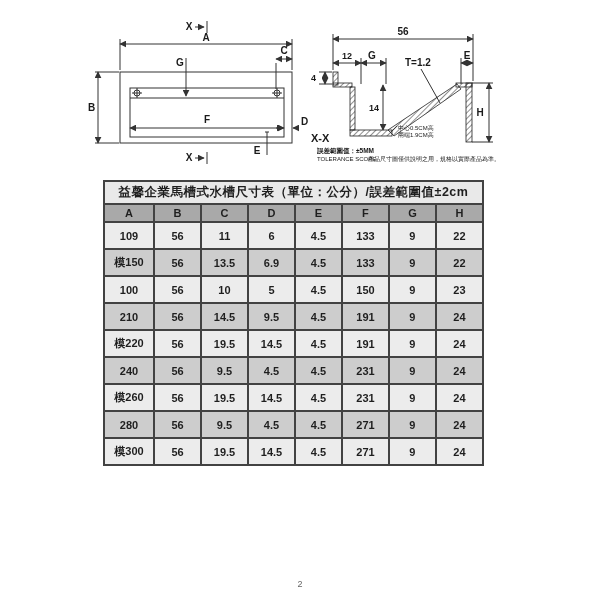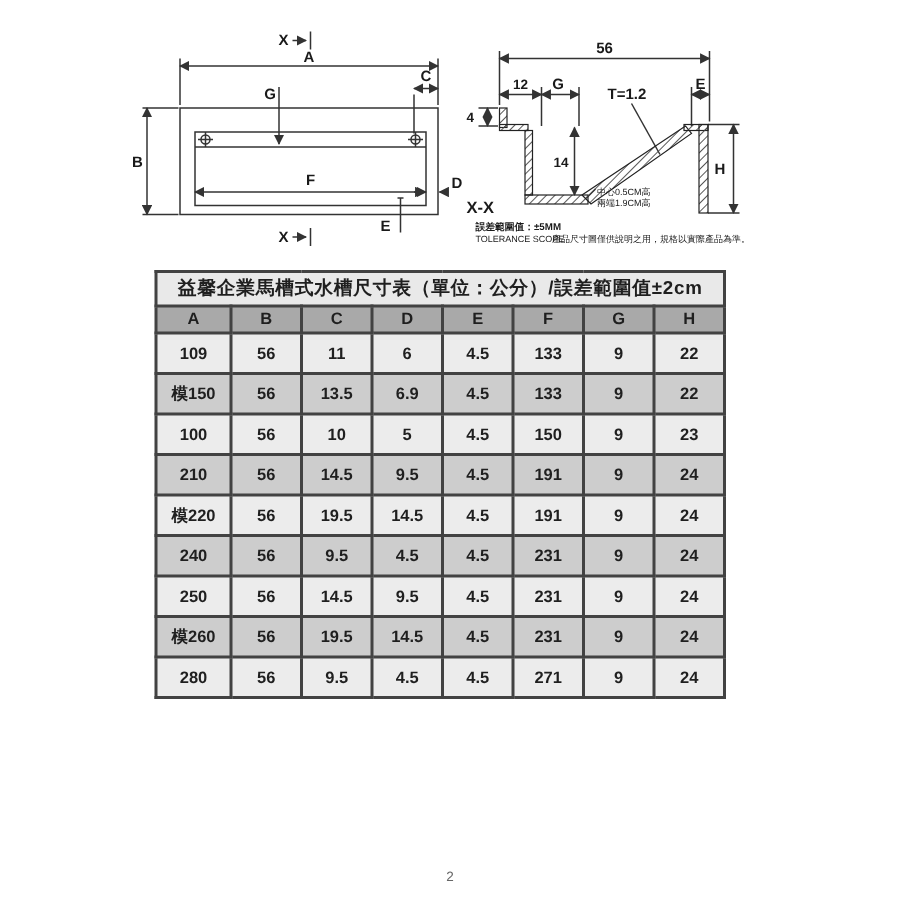--- a/index.html
+++ b/index.html
@@ -249,44 +249,44 @@
         <td>240</td>
         <td>56</td>
         <td>9.5</td>
         <td>4.5</td>
         <td>4.5</td>
         <td>231</td>
         <td>9</td>
         <td>24</td>
       </tr>
       <tr>
-        <td>250</td>
-        <td>56</td>
-        <td>14.5</td>
+        <td>模260</td>
+        <td>56</td>
+        <td>19.5</td>
+        <td>14.5</td>
+        <td>4.5</td>
+        <td>231</td>
+        <td>9</td>
+        <td>24</td>
+      </tr>
+      <tr>
+        <td>280</td>
+        <td>56</td>
         <td>9.5</td>
         <td>4.5</td>
-        <td>231</td>
-        <td>9</td>
-        <td>24</td>
-      </tr>
-      <tr>
-        <td>模260</td>
+        <td>4.5</td>
+        <td>271</td>
+        <td>9</td>
+        <td>24</td>
+      </tr>
+      <tr>
+        <td>模300</td>
         <td>56</td>
         <td>19.5</td>
         <td>14.5</td>
-        <td>4.5</td>
-        <td>231</td>
-        <td>9</td>
-        <td>24</td>
-      </tr>
-      <tr>
-        <td>280</td>
-        <td>56</td>
-        <td>9.5</td>
-        <td>4.5</td>
         <td>4.5</td>
         <td>271</td>
         <td>9</td>
         <td>24</td>
       </tr>
     </tbody>
 </table>
 
 <div id="page-number">2</div>
 

